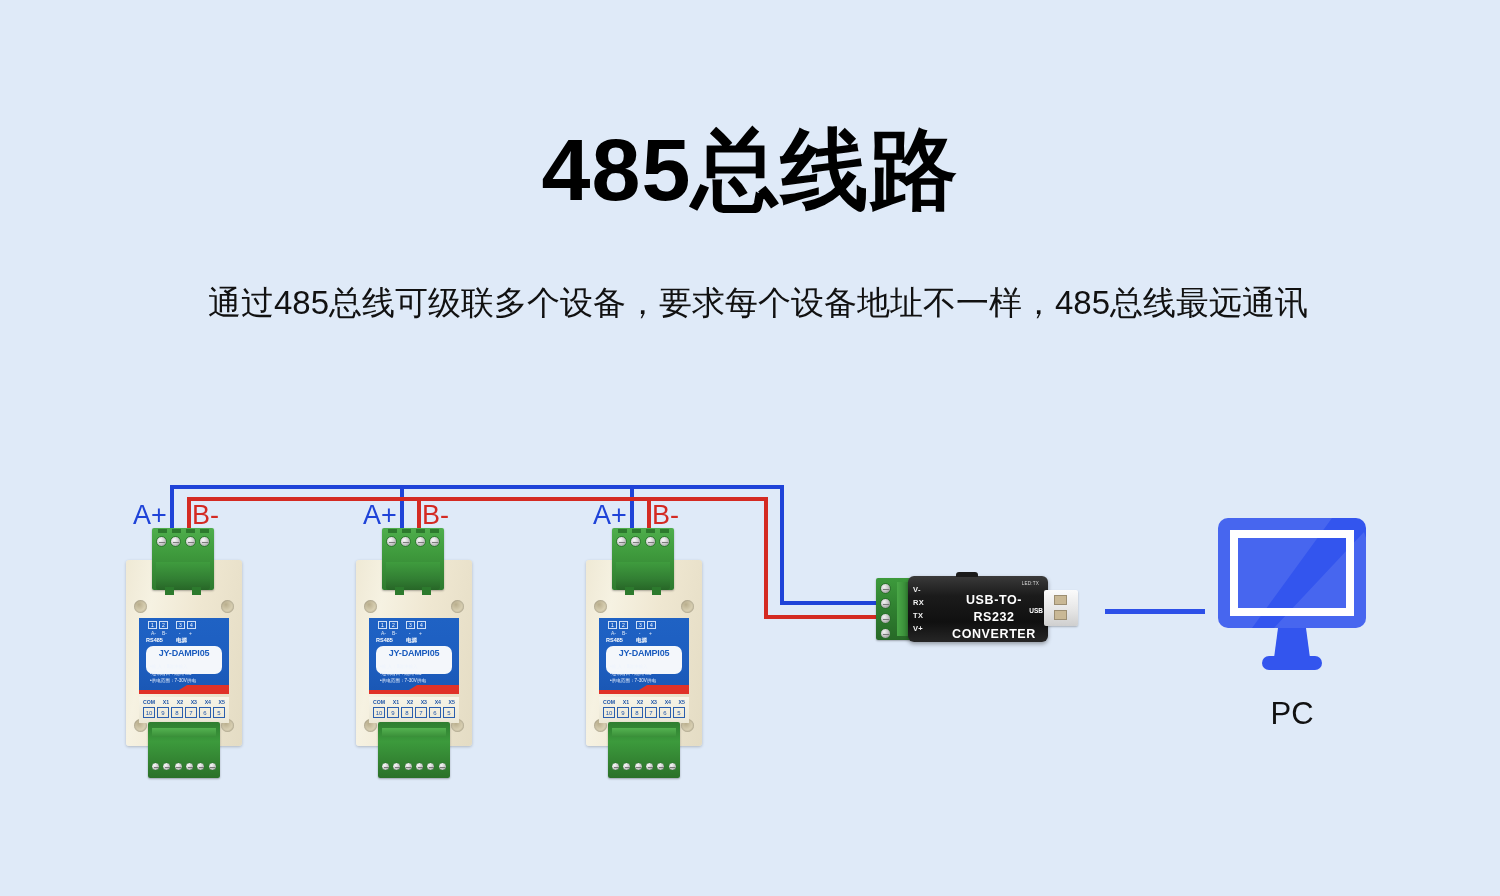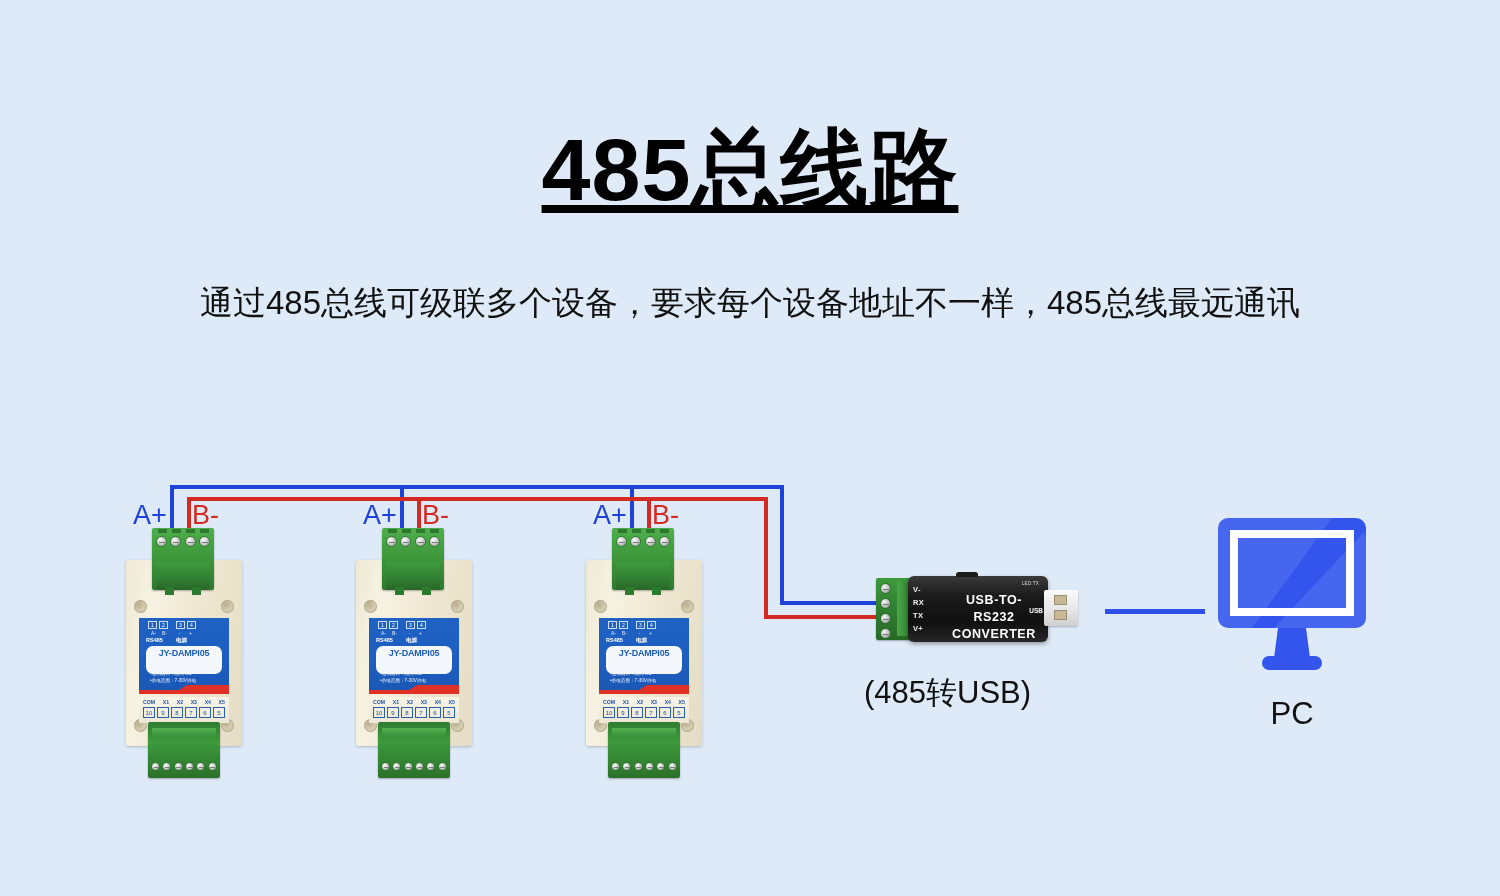--- a/index.html
+++ b/index.html
@@ -9,24 +9,24 @@
     font-family: "Liberation Sans", "DejaVu Sans", sans-serif;
     overflow: hidden;
   }
   #stage { position: relative; width: 1500px; height: 896px; }
 
   
   .title {
     position: absolute; top: 124px; left: 0; width: 1500px;
     text-align: center;
     font-size: 88px; font-weight: bold; color: #000;
-    letter-spacing: 1px; line-height: 1.05; text-decoration: underline;
+    letter-spacing: 1px; line-height: 1.05;
   }
   .subtitle {
-    position: absolute; top: 277px; left: 60px; width: 1380px;
+    position: absolute; top: 277px; left: 68px; width: 1380px;
     text-align: center;
     font-size: 33px; color: #111; line-height: 1.55;
   }
 
   
   .wire { position: absolute; background: #1f43d8; }
   .wire.red { background: #d42a22; }
   .wire.h { height: 4px; }
   .wire.v { width: 4px; }
 
@@ -562,21 +562,20 @@
       <div class="conv-led">LED:TX</div>
       <div class="conv-usblabel">USB</div>
     </div>
 
     <div class="usb-plug">
       <i class="t"></i>
       <i class="b"></i>
     </div>
   </div>
 
-  <div class="conv-caption" style="left:864px; top:672px;">(485转USB)</div>
 
   <div class="pcwire" style="left:1105px; top:609px; width:100px;"></div>
 
   <div class="pc" style="left:1212px; top:514px; width:160px; height:220px;">
     <svg width="160" height="170" viewBox="0 0 160 170">
       <rect x="6" y="4" width="148" height="110" rx="10" fill="#3355ee"></rect>
       <rect x="18" y="16" width="124" height="86" fill="#ffffff"></rect>
       <rect x="26" y="24" width="108" height="70" fill="#3355ee"></rect>
       <path d="M6,114 L6,14 Q6,4 16,4 L120,4 L40,114 Z" fill="#ffffff" opacity="0.10"></path>
       <path d="M154,24 L154,104 Q154,114 144,114 L62,114 L152,18 Z" fill="#ffffff" opacity="0.10"></path>

